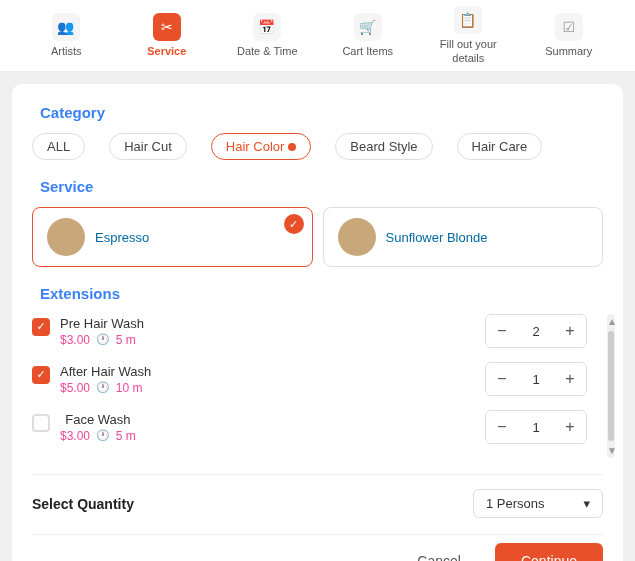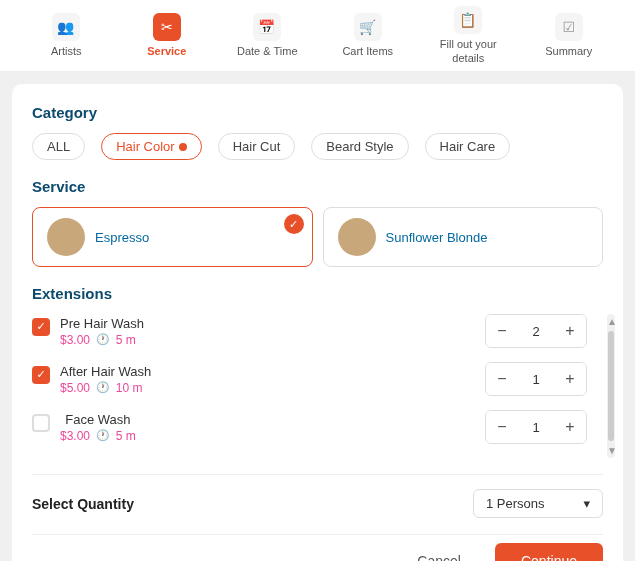--- a/index.html
+++ b/index.html
@@ -65,28 +65,29 @@
       margin: 12px;
       background: #fff;
       border-radius: 10px;
       padding: 20px;
       flex: 1;
     }
 
     .section-title {
       font-size: 15px;
       font-weight: 700;
-      color: #0c4a6e;
+      color: #3b82f6;
       margin-bottom: 12px;
+      margin-left: 8px;
     }
 
     
     .category-pills {
       display: flex;
-      gap: 16px;
+      gap: 24px;
       flex-wrap: wrap;
       margin-bottom: 18px;
     }
     .pill {
       padding: 5px 14px;
       border-radius: 20px;
       border: 1px solid #ddd;
       font-size: 13px;
       color: #444;
       cursor: pointer;
@@ -372,26 +373,26 @@
   </div>
 </div>
 
 <div class="main-content">
 
   <div class="section-title">Category</div>
   <div class="category-pills">
     <div class="pill">
       <span>ALL</span>
     </div>
+    <div class="pill">
+      <span>Hair Cut</span>
+    </div>
     <div class="pill active">
       <span>Hair Color</span>
       <span class="dot"></span>
-    </div>
-    <div class="pill">
-      <span>Hair Cut</span>
     </div>
     <div class="pill">
       <span>Beard Style</span>
     </div>
     <div class="pill">
       <span>Hair Care</span>
     </div>
   </div>
 
   <div class="section-title">Service</div>

